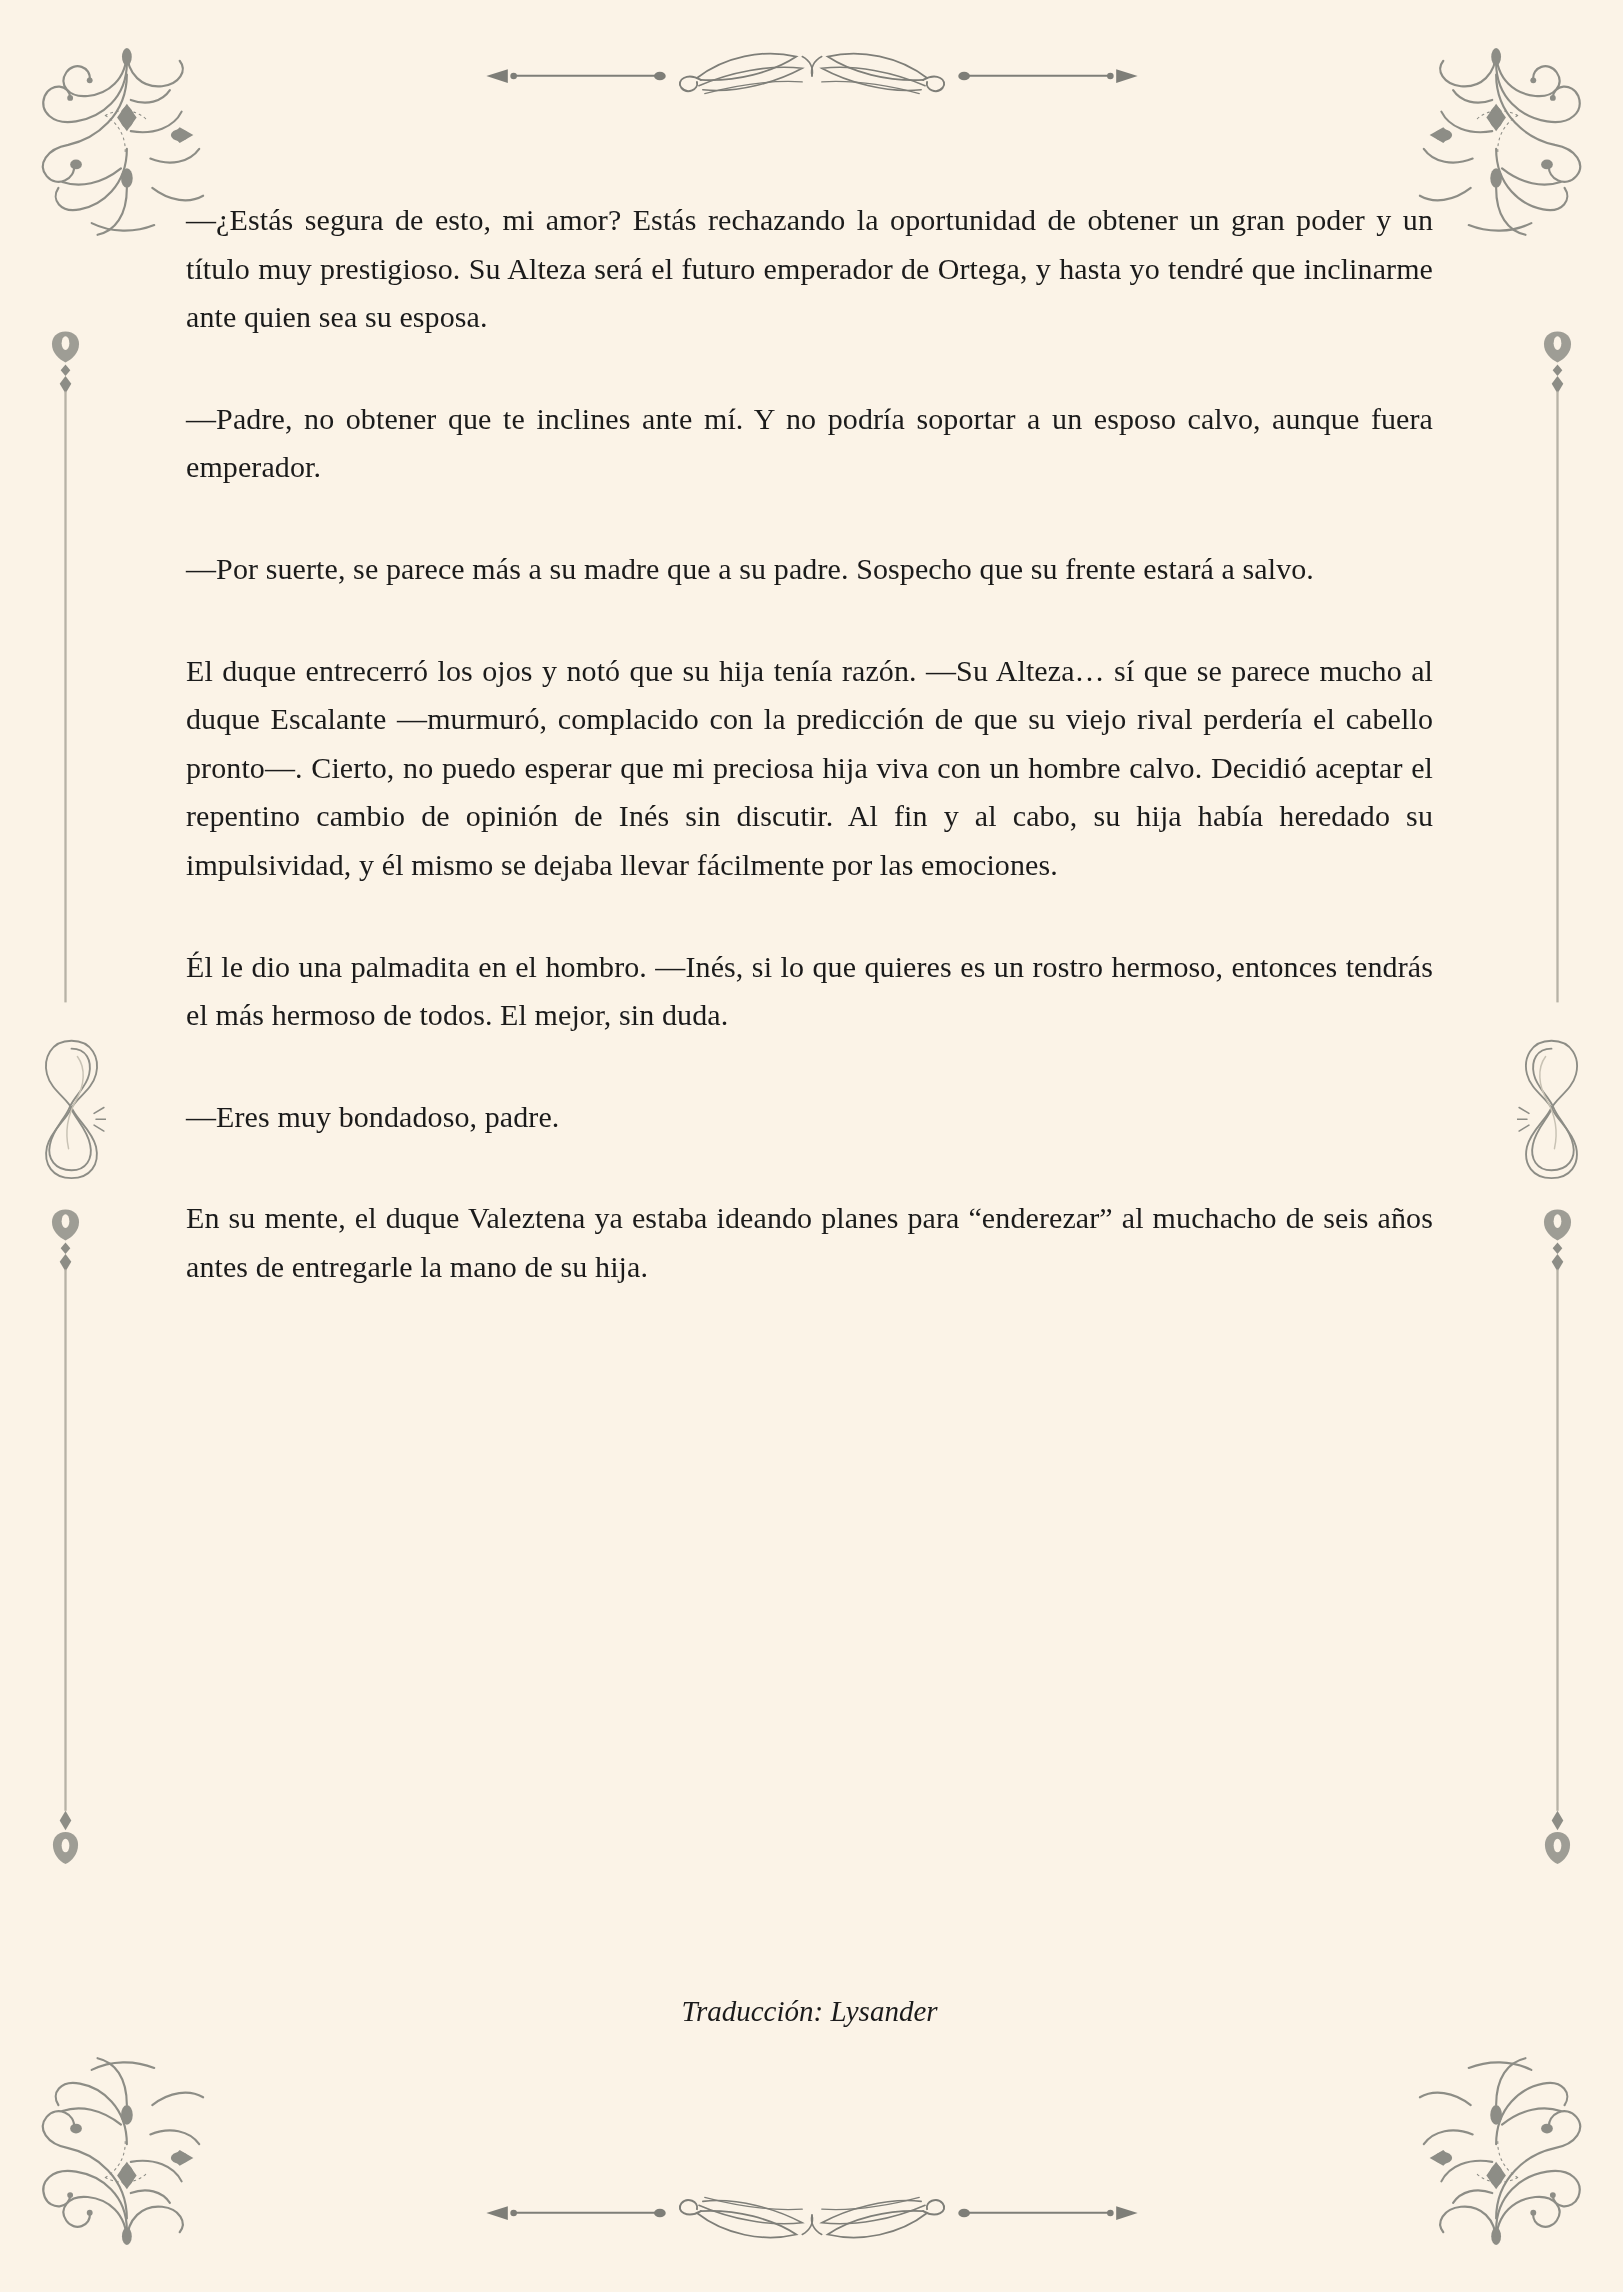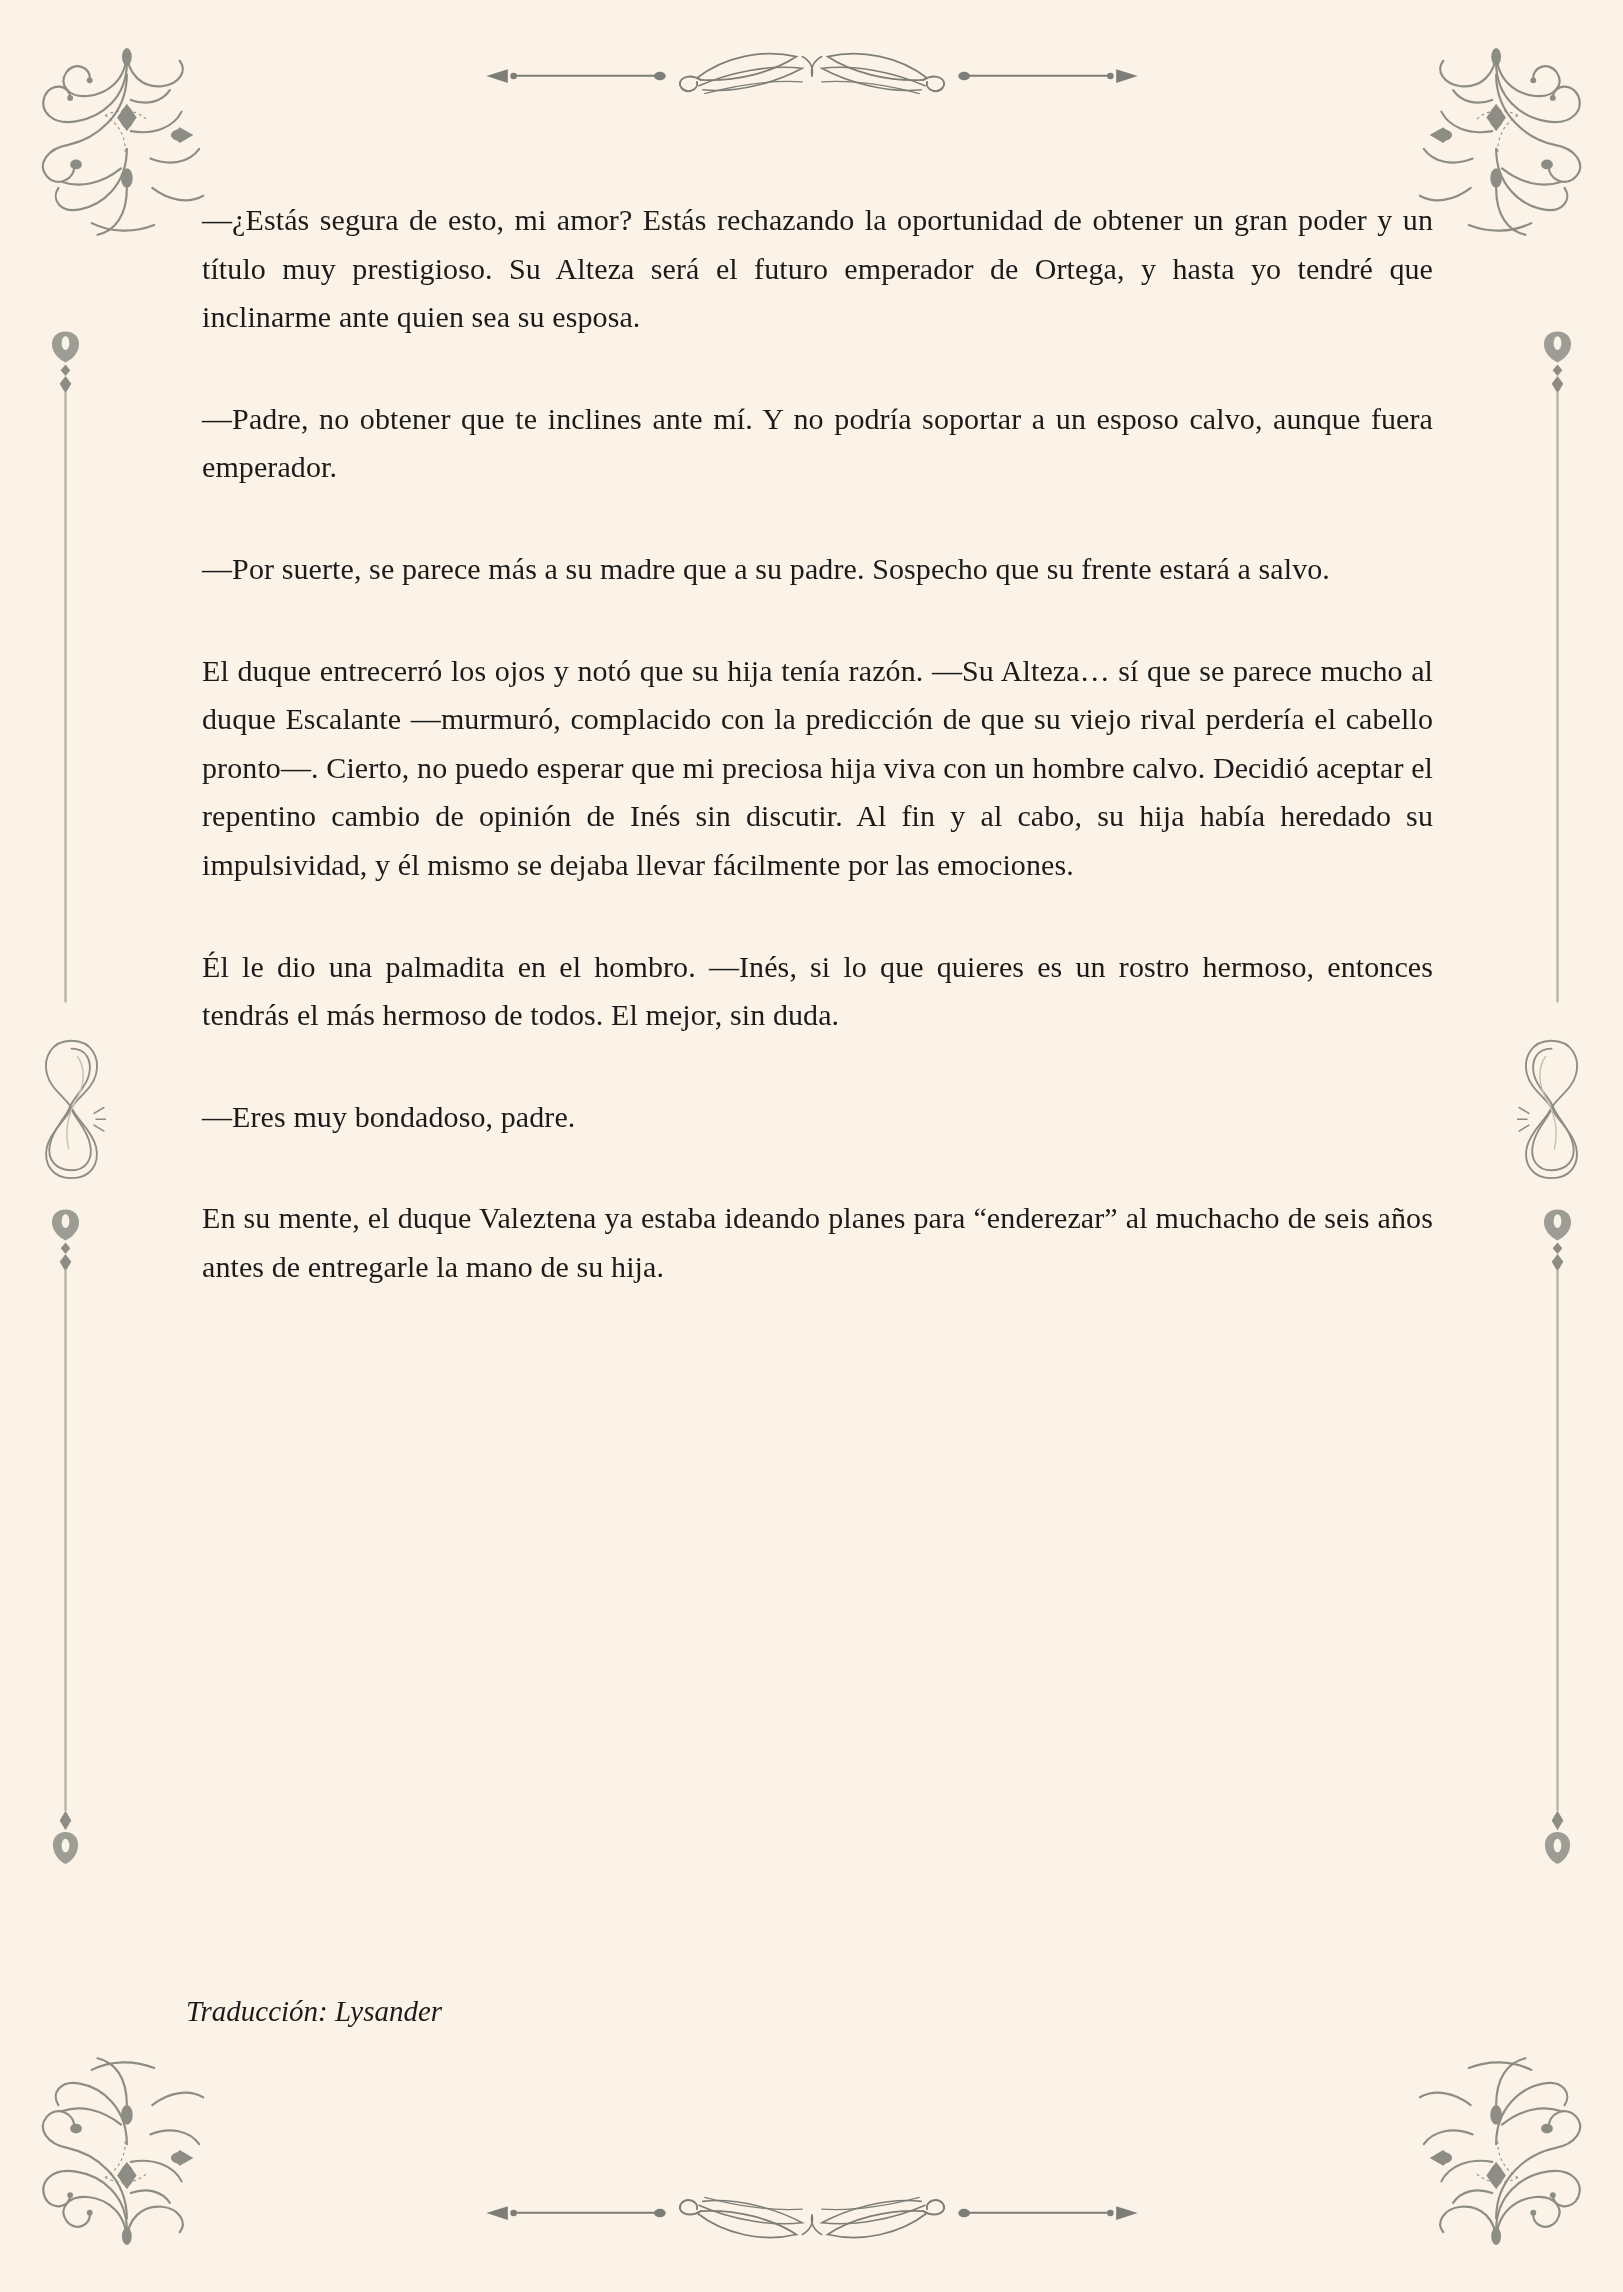--- a/index.html
+++ b/index.html
@@ -42,36 +42,36 @@
   .knot-right { right: 37px; top: 1029px; transform: scaleX(-1); }
 
   
   .content {
     position: absolute;
     left: 186px;
     top: 196px;
     width: 1247px;
   }
   .para {
-    margin: 0 0 53px 16px;
+    margin: 0 0 53px 0;
     font-size: 30px;
     line-height: 1.62;
     color: #1b1b1b;
     text-align: justify;
     text-justify: inter-word;
     letter-spacing: 0.1px;
   }
   .para:last-of-type { margin-bottom: 0; }
 
   .credit {
     position: absolute;
     left: 186px;
     top: 1995px;
     width: 1247px;
-    text-align: left;
+    text-align: center;
     font-size: 29px;
     font-style: italic;
     color: #1b1b1b;
   }
 </style>
 </head>
 <body>
 
 <div class="page">
 

